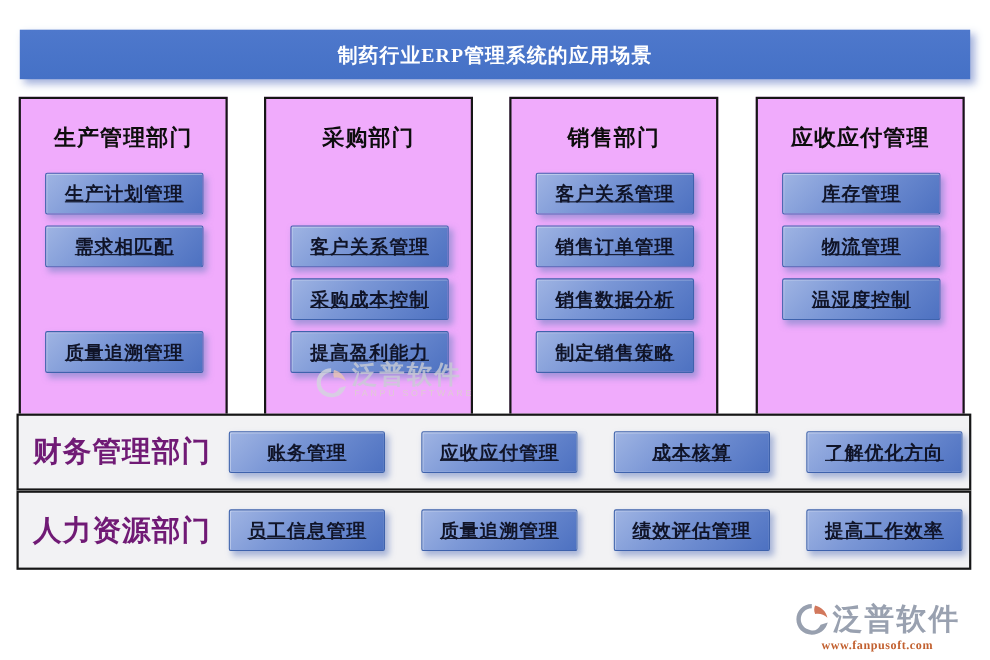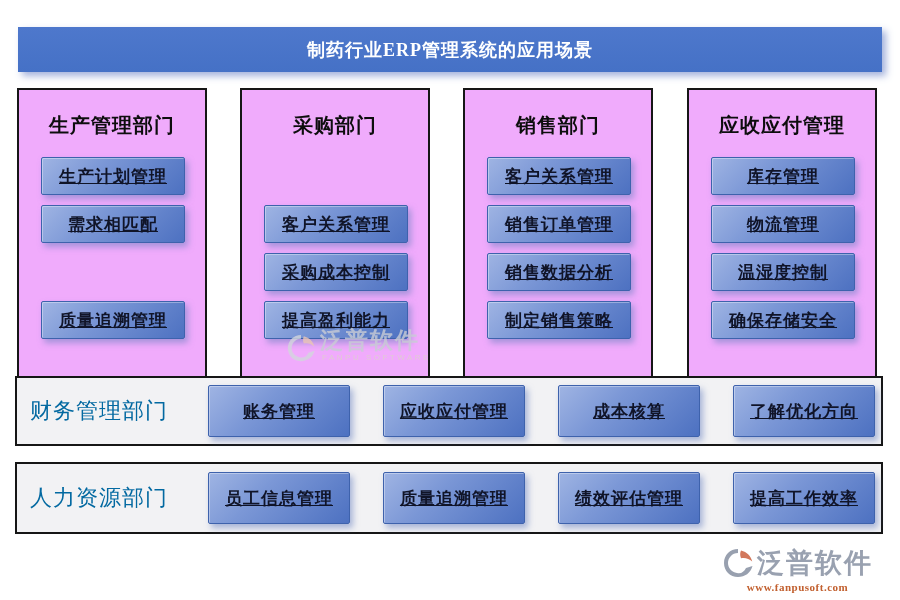--- a/index.html
+++ b/index.html
@@ -39,26 +39,26 @@
     padding:0;cursor:pointer;text-decoration:underline;
   }
   .col-btn{position:absolute;left:22px;width:144px;height:38px;}
   .col-btn.b0{top:67px}.col-btn.b1{top:115px}.col-btn.b2{top:163px}.col-btn.b3{top:211px}
   
   .row-box{
     position:absolute;left:15px;width:868px;
     background:#f2f2f4;border:2px solid #161616;box-sizing:border-box;
   }
   .row-box.r0{top:376px;height:70px}
-  .row-box.r1{top:462px;height:72px}
+  .row-box.r1{top:446px;height:72px}
   .row-label{
     position:absolute;left:13px;top:50%;transform:translateY(-50%);
-    font-size:22px;font-weight:normal;color:#0369a1;letter-spacing:1px;
+    font-size:26px;font-weight:bold;color:#701a75;letter-spacing:1px;
   }
-  .row-btn{position:absolute;width:142px;height:52px;top:50%;transform:translateY(-50%);}
+  .row-btn{position:absolute;width:142px;height:38px;top:50%;transform:translateY(-50%);}
   .row-btn.b0{left:191px}.row-btn.b1{left:366px}.row-btn.b2{left:541px}.row-btn.b3{left:716px}
   
   .watermark{
     position:absolute;left:286px;top:329px;display:flex;align-items:flex-start;
     opacity:.8;pointer-events:none;
   }
   .watermark .wm-icon{width:30px;height:30px;margin-right:4px;margin-top:4px;}
   .wm-text{display:flex;flex-direction:column;line-height:1;}
   .wm-brand{font-size:23px;font-weight:bold;color:#c9ccd5;letter-spacing:2px;}
   .wm-sub{font-size:8px;color:#dcd2ca;letter-spacing:2.5px;margin-top:2px;margin-left:2px;
@@ -101,21 +101,20 @@
   <button class="btn col-btn b1">销售订单管理</button>
   <button class="btn col-btn b2">销售数据分析</button>
   <button class="btn col-btn b3">制定销售策略</button>
 </div>
 
 <div class="col-box c3">
   <div class="col-header">应收应付管理</div>
   <button class="btn col-btn b0">库存管理</button>
   <button class="btn col-btn b1">物流管理</button>
   <button class="btn col-btn b2">温湿度控制</button>
-  <button class="btn col-btn b3">确保存储安全</button>
 </div>
 
 <div class="row-box r0">
   <div class="row-label">财务管理部门</div>
   <button class="btn row-btn b0">账务管理</button>
   <button class="btn row-btn b1">应收应付管理</button>
   <button class="btn row-btn b2">成本核算</button>
   <button class="btn row-btn b3">了解优化方向</button>
 </div>
 

